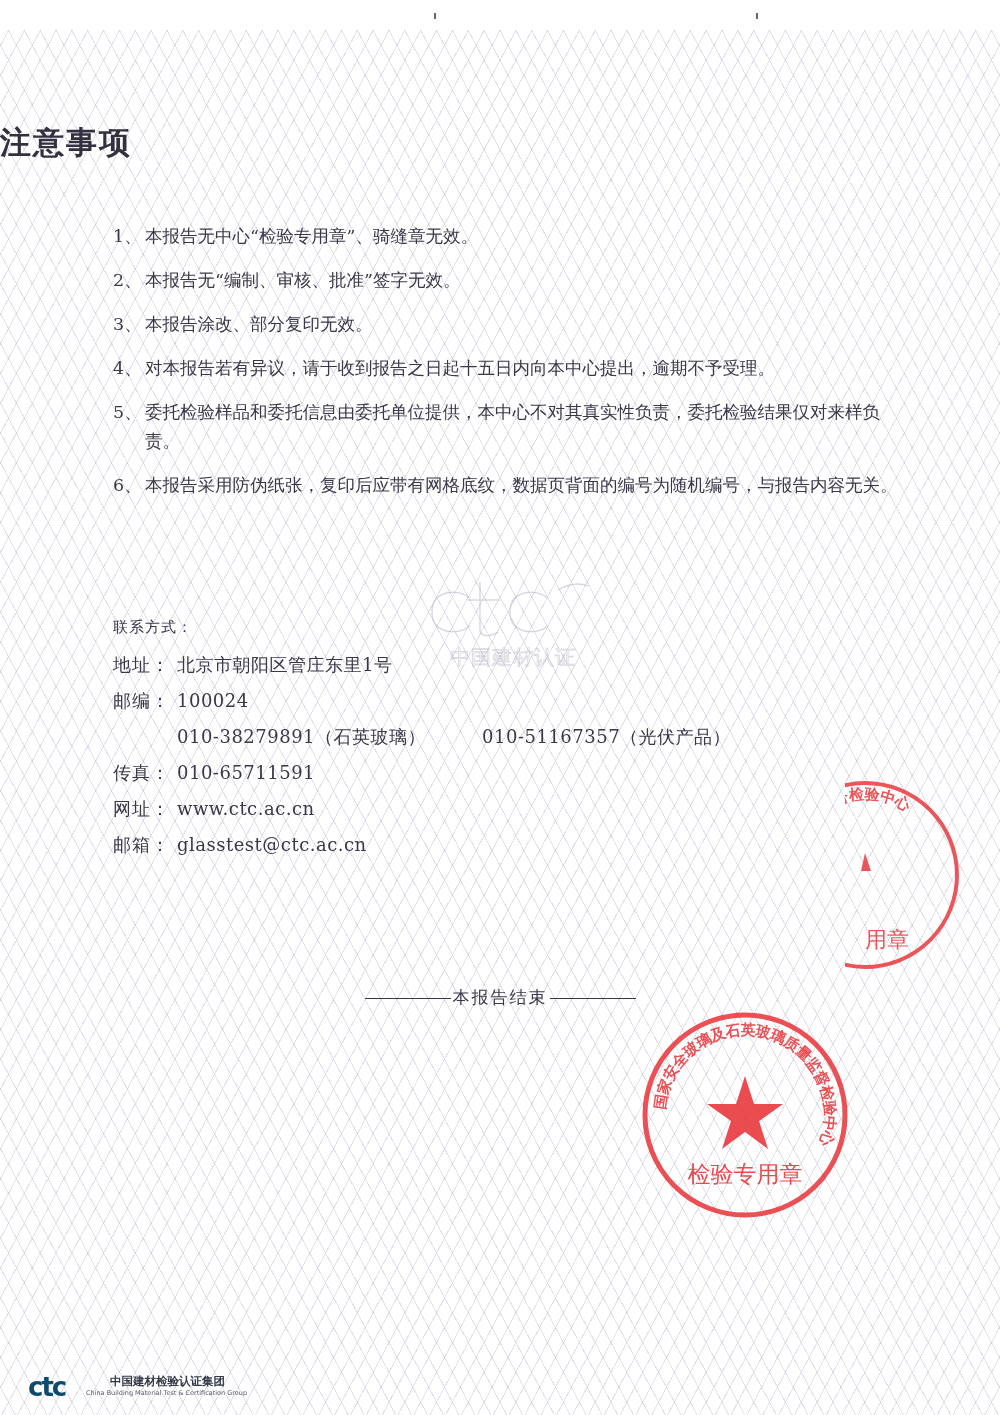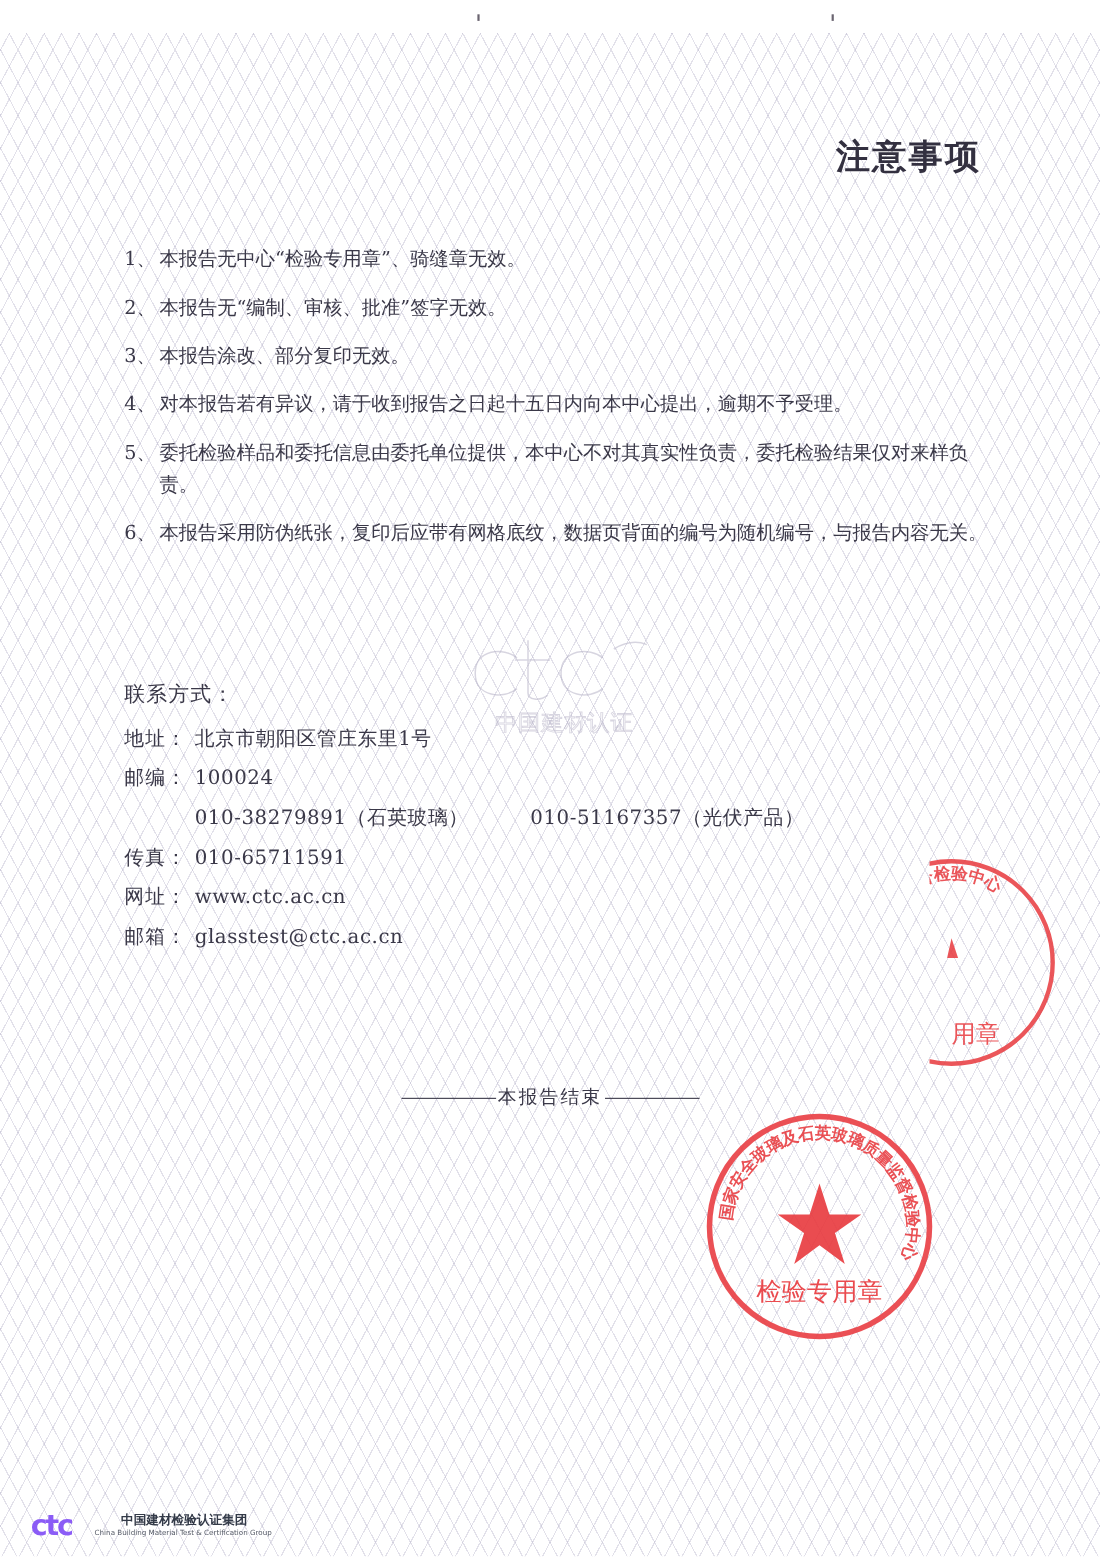--- a/index.html
+++ b/index.html
@@ -11,29 +11,29 @@
   }
   .pattern {
     position: absolute; left: 0; top: 30px; width: 1000px; height: 1385px;
     background-image:
       repeating-linear-gradient(62deg, transparent 0px, transparent 13px, rgba(180,176,200,0.38) 13px, rgba(180,176,200,0.38) 14px),
       repeating-linear-gradient(-62deg, transparent 0px, transparent 13px, rgba(180,176,200,0.38) 13px, rgba(180,176,200,0.38) 14px);
     pointer-events: none;
   }
   .tick { position: absolute; top: 13px; width: 2px; height: 6px; background: #6a6470; }
   .title {
-    position: absolute; left: 0; width: 892px; top: 122px; text-align: right;
+    position: absolute; left: 0; width: 892px; top: 122px; text-align: left;
     font-size: 31px; font-weight: bold; letter-spacing: 2px; color: #333040;
   }
   .notes { position: absolute; left: 113px; top: 222px; width: 790px; font-size: 17.5px; }
   .note { position: relative; margin-bottom: 15px; line-height: 29px; }
   .note .num { position: absolute; left: 0; top: 0; }
   .note .body { display: block; padding-left: 32px; }
   .contact { position: absolute; left: 113px; top: 618px; font-size: 18px; }
-  .contact .heading { font-size: 19px; letter-spacing: 1px; margin-bottom: 10px; }
+  .contact .heading { font-size: 15px; letter-spacing: 1px; margin-bottom: 10px; }
   .row { height: 36px; line-height: 36px; white-space: nowrap; }
   .row .lbl { display: inline-block; width: 64px; letter-spacing: 1px; }
   .row .val { letter-spacing: 0.5px; }
   .row.extra { padding-left: 64px; }
   .row.extra .gap { display: inline-block; width: 56px; }
   .end {
     position: absolute; left: 0; width: 1000px; top: 986px; text-align: center;
     font-size: 17px; letter-spacing: 2px;
   }
   .end .dash { display: inline-block; width: 86px; height: 1px; background: #3a3848; vertical-align: middle; margin: 0 2px; }
@@ -42,21 +42,21 @@
     position: absolute; left: 0; top: 84px; width: 190px; text-align: center;
     font-family: "DejaVu Sans", sans-serif; font-size: 20px; color: transparent;
     -webkit-text-stroke: 0.8px #b8b4c8; letter-spacing: 1px;
   }
   .stamp { position: absolute; }
   .stamp-main { left: 640px; top: 1010px; width: 210px; height: 210px; }
   .stamp-partial { left: 845px; top: 775px; width: 120px; height: 200px; overflow: hidden; }
   .footer-logo { position: absolute; left: 28px; top: 1372px; height: 30px; }
   .footer-logo .logo-mark {
     position: absolute; left: 0; top: 2px; font-family: "DejaVu Sans", sans-serif;
-    font-weight: bold; font-size: 26px; color: #8b5cf6; letter-spacing: -2px; line-height: 26px;
+    font-weight: bold; font-size: 26px; color: #0c4a6e; letter-spacing: -2px; line-height: 26px;
   }
   .footer-logo .cn {
     position: absolute; left: 58px; top: 2px; font-family: "DejaVu Sans", sans-serif;
     font-size: 11.5px; font-weight: bold; color: #333a48; white-space: nowrap; margin-left: 24px;
   }
   .footer-logo .en {
     position: absolute; left: 58px; top: 17px; font-family: "DejaVu Sans", sans-serif;
     font-size: 6.5px; color: #555a66; white-space: nowrap;
   }
 </style>

